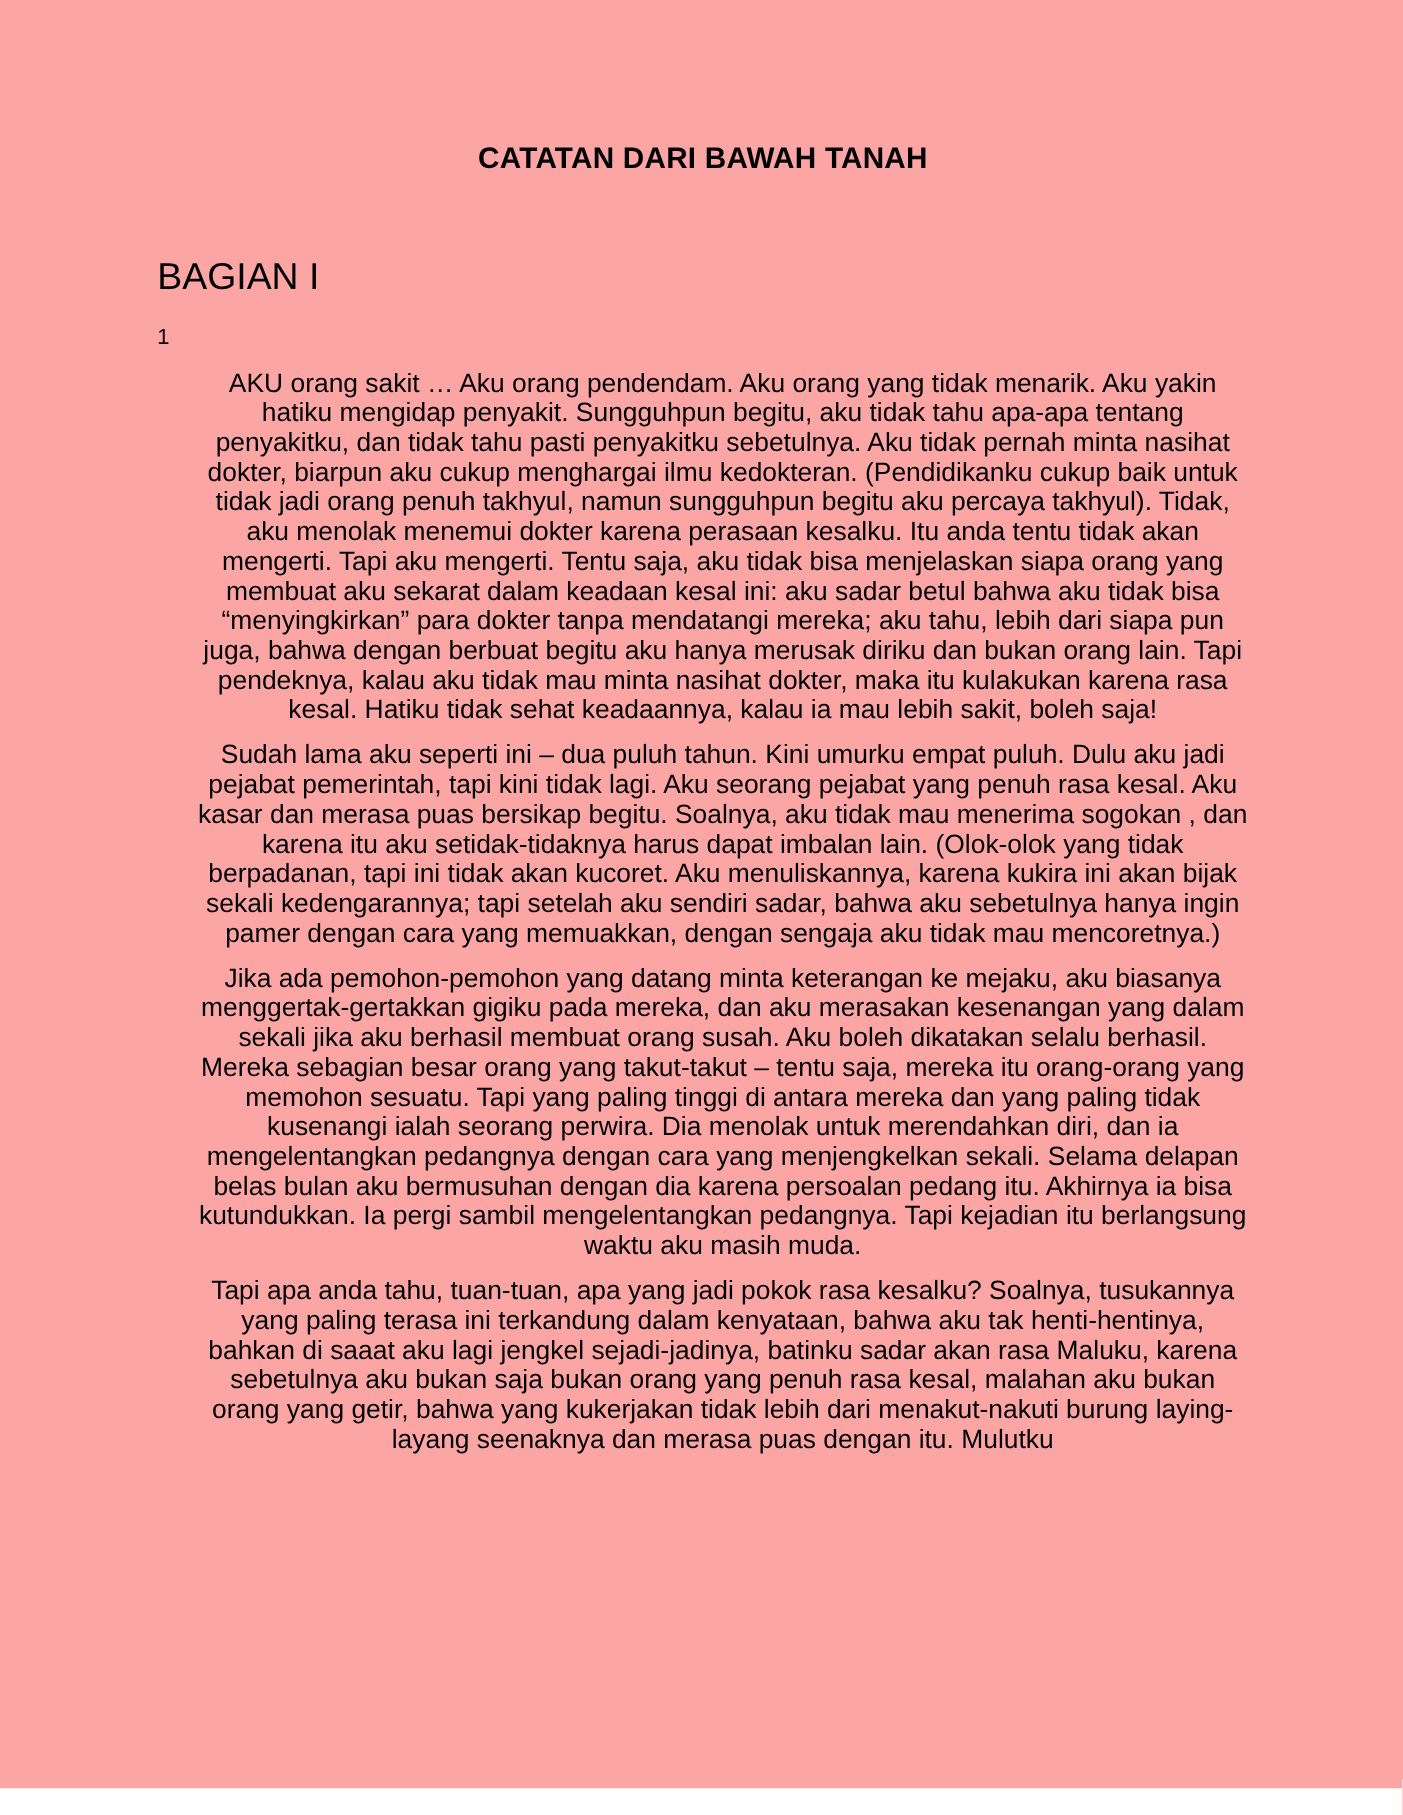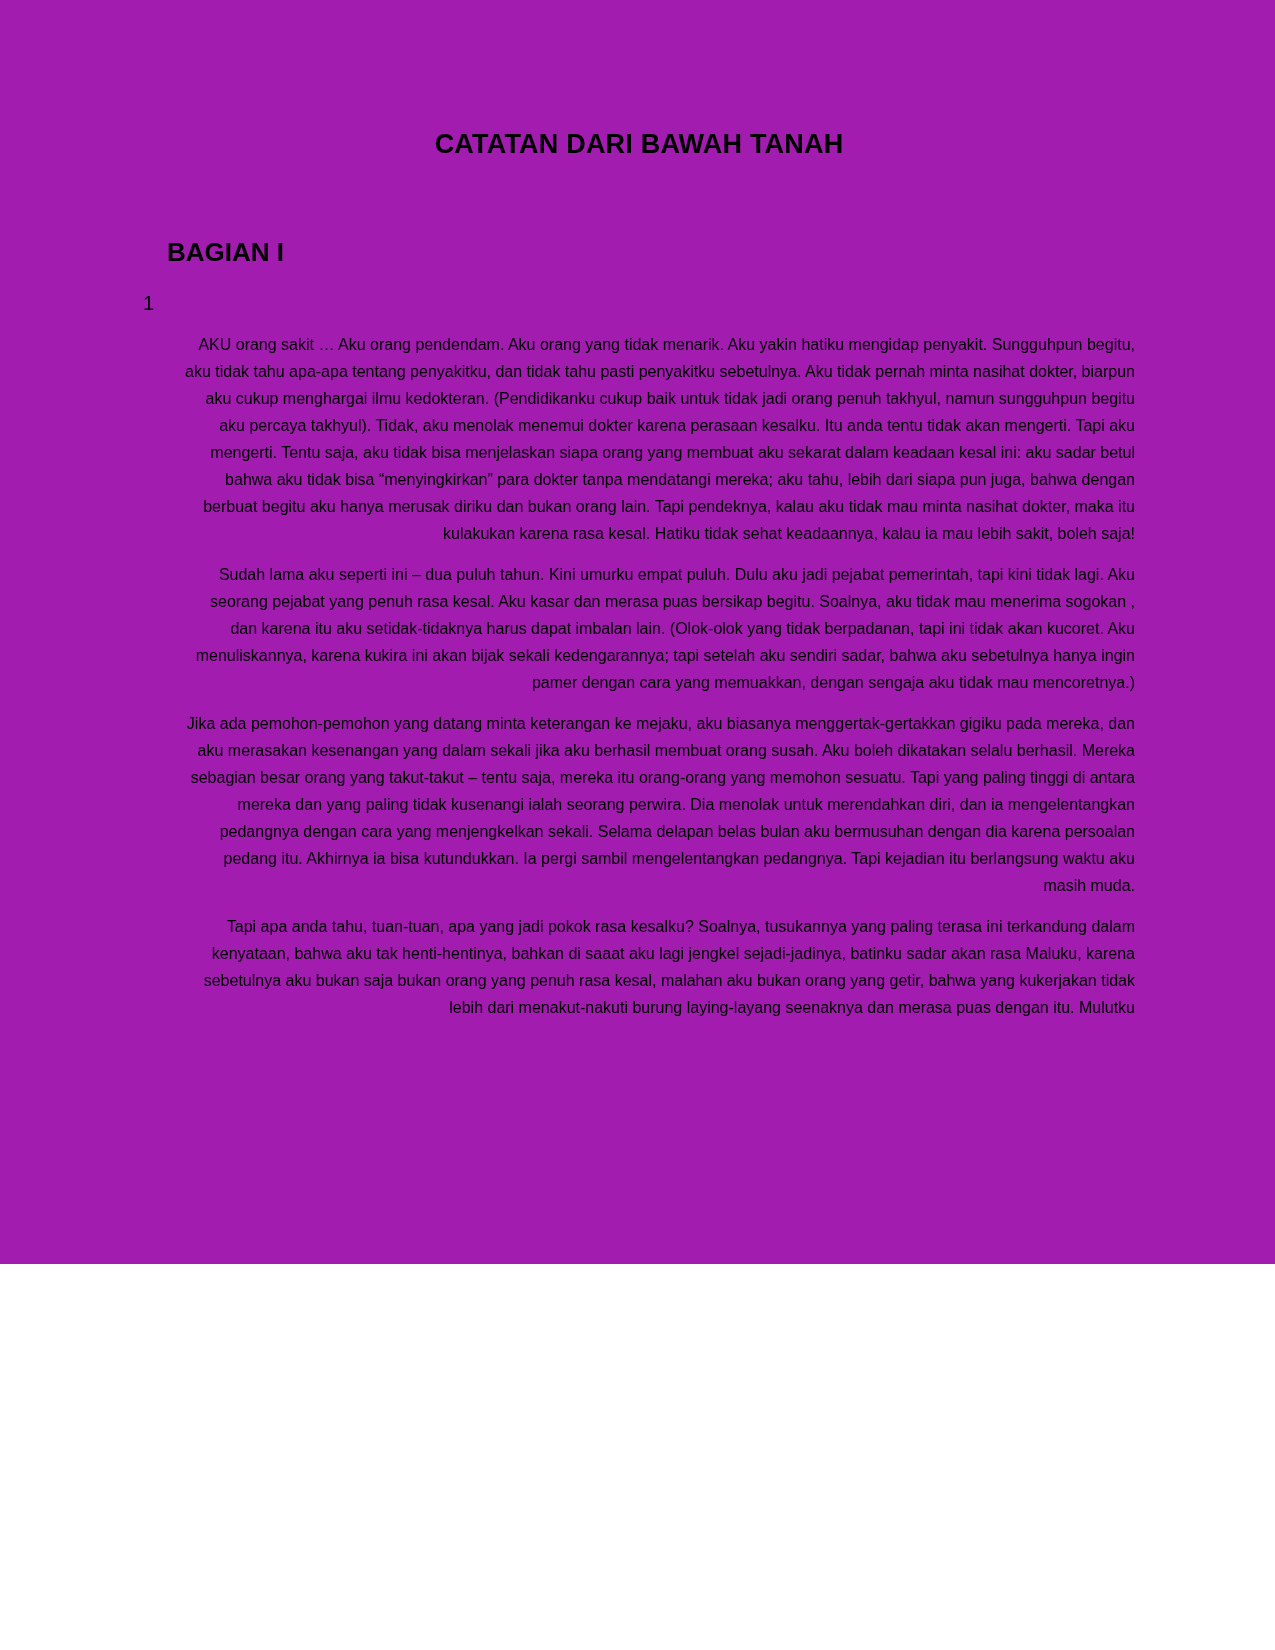--- a/index.html
+++ b/index.html
@@ -3,22 +3,22 @@
 <meta charset="utf-8">
 <style>
   html, body {
     margin: 0;
     padding: 0;
     background: #ffffff;
   }
   .page {
     position: relative;
     width: 1275px;
-    height: 1264px;
-    background: #a21caf;
+    height: 1626px;
+    background: #fca5a5;
     color: #000000;
     font-family: "Liberation Sans", sans-serif;
     overflow: hidden;
     box-sizing: border-box;
     padding: 0 140px 0 143px;
   }
   .doc-title {
     margin-top: 128px;
     text-align: center;
     font-size: 27px;
@@ -28,41 +28,40 @@
   }
   .doc-byline {
     margin-top: 27px;
     text-align: center;
     font-size: 20px;
     font-style: italic;
     line-height: 24px;
   }
   .part-heading {
     margin-top: 77px;
-    font-size: 26px;
-    font-weight: bold;
+    font-size: 34px;
+    font-weight: normal;
     line-height: 30px;
-    margin-left: 24px;
   }
   .chapter-heading {
     margin-top: 80px;
     font-size: 21px;
     font-weight: normal;
     line-height: 25px;
   }
   .section-number {
     margin-top: 24px;
     font-size: 20px;
     line-height: 24px;
   }
   .body-text {
     margin: 0 0 14px 36px;
-    font-size: 16px;
+    font-size: 24px;
     line-height: 27px;
-    text-align: right;
+    text-align: center;
   }
   .body-text:first-of-type {
     margin-top: 16px;
   }
 </style>
 </head>
 <body>
 
 <div class="page">
 

